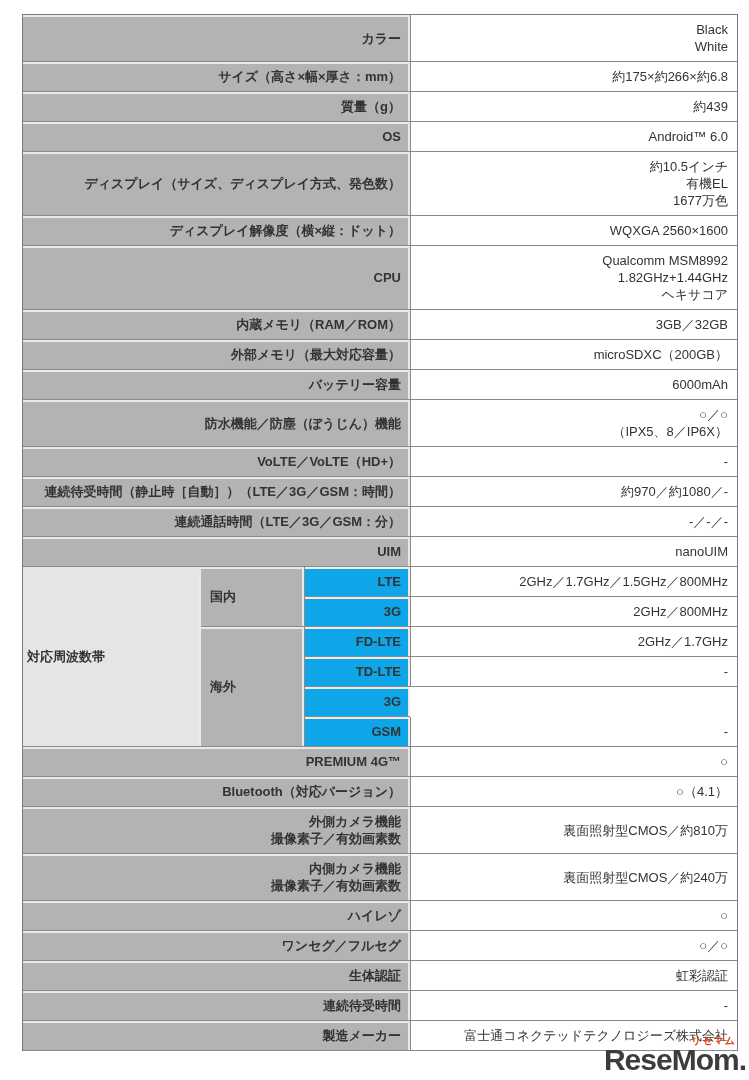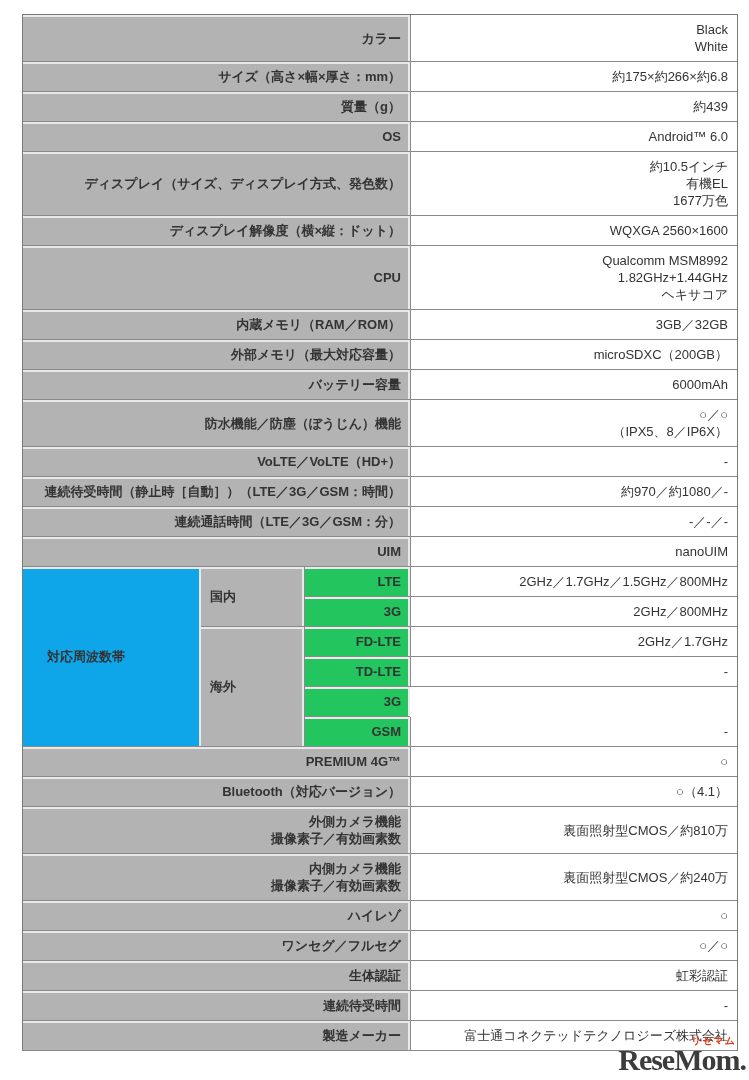--- a/index.html
+++ b/index.html
@@ -17,45 +17,45 @@
     padding:6px 9px;font-size:13px;line-height:17px;min-height:29px;
     border-bottom:1px solid #8a8a8a;white-space:pre-line;
   }
   .label-cell{
     width:387px;flex:0 0 387px;background:#b3b3b3;font-weight:bold;
     box-shadow:inset -2px 2px 0 #e9e9e9;
   }
   .value-cell{flex:1 1 auto;background:#ffffff;border-left:1px solid #8a8a8a;font-weight:normal;}
   
   .freq-label{
-    width:178px;flex:0 0 178px;background:#0ea5e9;font-weight:bold;
+    width:178px;flex:0 0 178px;background:#e5e5e5;font-weight:bold;
     box-shadow:inset -2px 2px 0 #e9e9e9;border-bottom:1px solid #8a8a8a;
-    box-sizing:border-box;display:flex;align-items:center;padding:6px 24px;font-size:13px;
+    box-sizing:border-box;display:flex;align-items:center;padding:6px 4px;font-size:13px;
   }
   .freq-right{flex:1 1 auto;display:flex;flex-direction:column;}
   .freq-group{display:flex;}
   .region-cell{
     width:103px;flex:0 0 103px;background:#b3b3b3;font-weight:bold;
     box-shadow:inset -2px 2px 0 #e9e9e9;border-bottom:1px solid #8a8a8a;
     box-sizing:border-box;display:flex;align-items:center;padding:6px 9px;font-size:13px;
   }
   .freq-bands{flex:1 1 auto;display:flex;flex-direction:column;}
   .band-row{display:flex;}
   .band-cell{
-    width:106px;flex:0 0 106px;background:#22c55e;font-weight:bold;
+    width:106px;flex:0 0 106px;background:#0ea5e9;font-weight:bold;
     box-shadow:inset -2px 2px 0 #ececec;border-left:1px solid #8a8a8a;
   }
   .ref-mark{font-weight:bold;}
   .ref-link{color:#0b48c4;text-decoration:underline;cursor:pointer;font-weight:bold;}
   
   .watermark{position:absolute;right:3px;top:1036px;text-align:right;user-select:none;}
   .wm-ruby{display:block;color:#e8380d;font-size:10px;line-height:9px;font-weight:bold;
     letter-spacing:1px;padding-right:10px;}
   .wm-text{display:block;color:#3c3c3c;font-size:30px;line-height:30px;font-weight:bold;
-    letter-spacing:-1px;font-family:Liberation Serif, serif;}
+    letter-spacing:-1px;font-family:Liberation Sans, sans-serif;}
 </style>
 </head>
 <body>
 
 <div class="spec-table" id="spec-table">
     <div class="row">
       <div class="cell label-cell">カラー</div>
       <div class="cell value-cell">Black
 White</div>
     </div>

